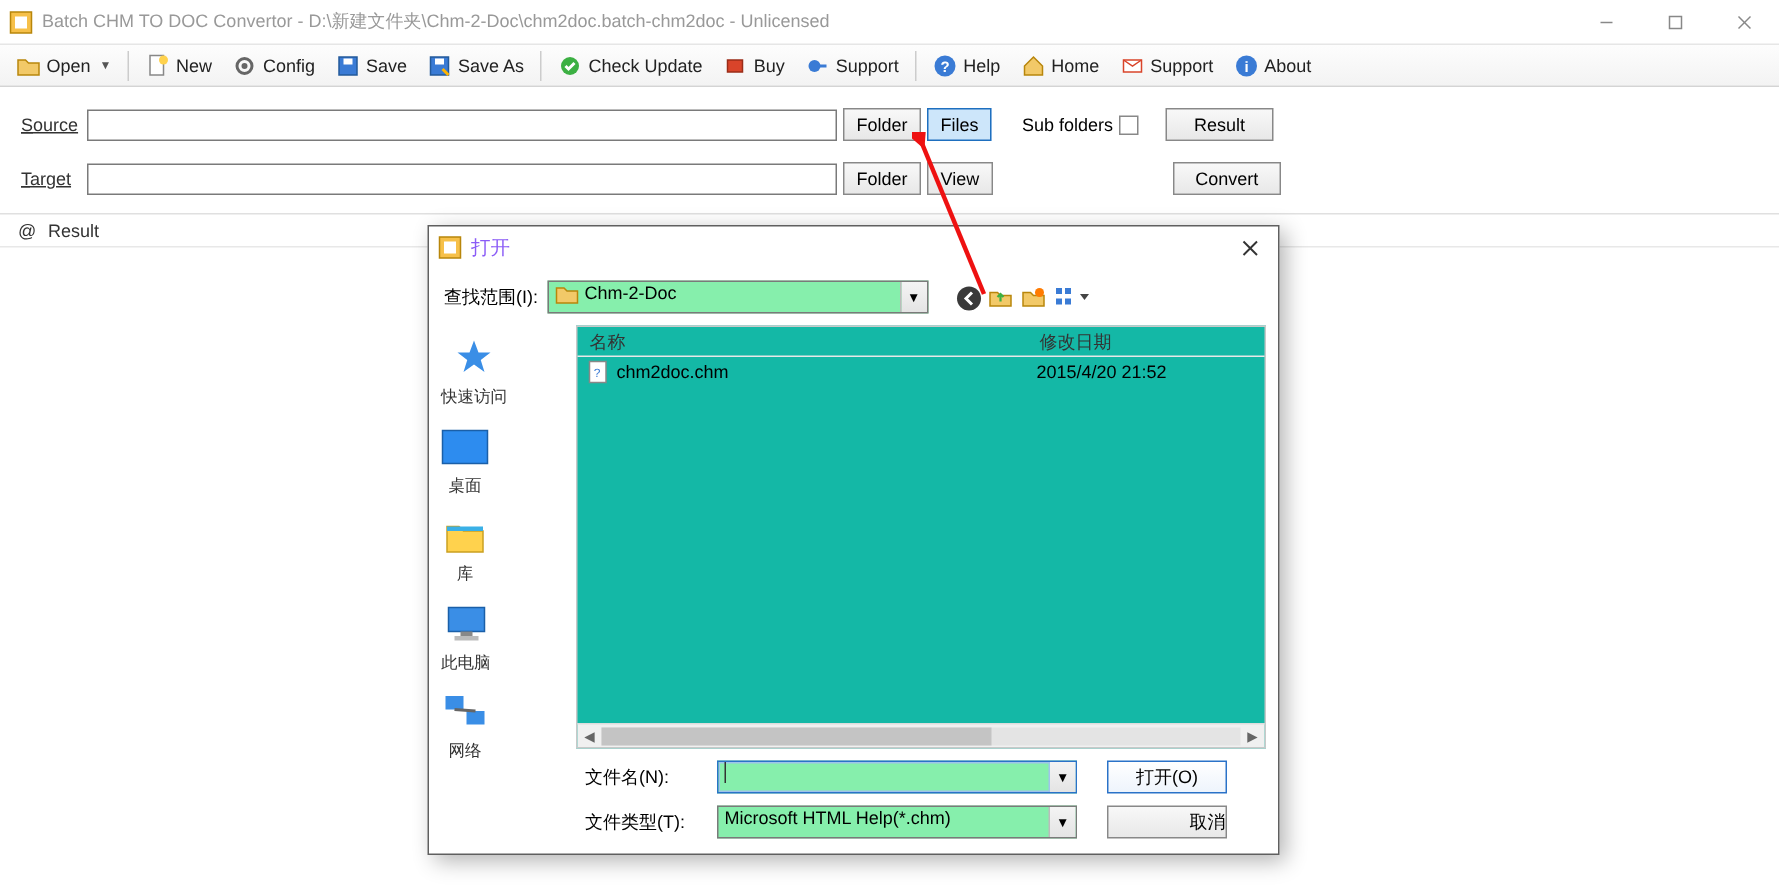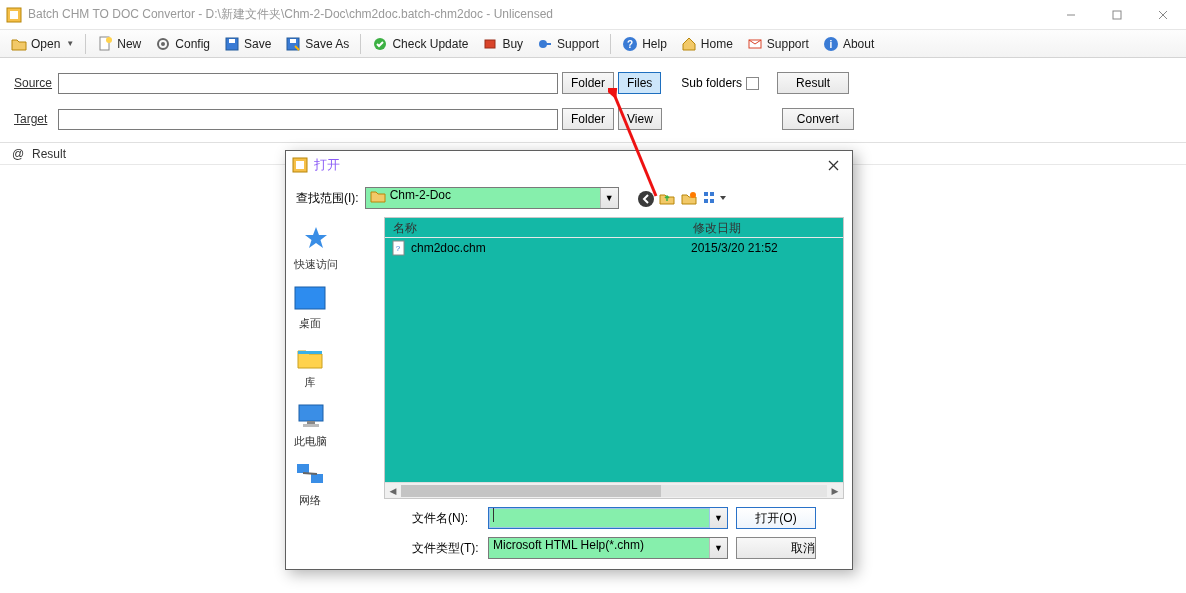--- a/index.html
+++ b/index.html
@@ -53,21 +53,21 @@
   .fphdr .col{ padding:2px 8px;}
   .fplist { flex:1; overflow:hidden; font-size:12px;}
   .fprow { display:flex; align-items:center; height:20px; padding:2px 6px; gap:4px;}
   .fprow .fname{width:276px;}
   .fprow .fdate{width:140px;}
   .hscroll { height:16px; background:#f0f0f0; border-top:1px solid #ddd; display:flex; align-items:center;}
   .hscroll .tr{width:16px;display:flex;align-items:center;justify-content:center;font-size:9px;color:#666;}
   .hscroll .track{flex:1;background:#e4e4e4;height:12px;position:relative;}
   .hscroll .thumb{position:absolute;left:0;top:0;height:12px;width:260px;background:#c4c4c4;}
   .dlg-bottom { padding:8px 4px 2px 96px; display:flex; flex-direction:column; gap:8px; font-size:12px;}
-  .brow { display:flex; align-items:center; gap:8px;margin-left:22px;}
+  .brow { display:flex; align-items:center; gap:20px;}
   .brow .blbl{width:68px;}
   .brow .combo{width:240px;}
   .brow .dbtn{width:80px; height:22px; border:1px solid #2a72c8; background:linear-gradient(#fff,#eef4fc); font-size:12px;}
   .brow .dbtn.plain{border:1px solid #888;background:linear-gradient(#f8f8f8,#e8e8e8);text-align:right;}
   .fn-combo { border:1px solid #2a72c8; box-shadow:0 0 0 1px #9fc4ea inset;}
   .fn-combo .arr{border-left:1px solid #9fc4ea;}
 
   
   .redarrow { position:absolute; left:608px; top:88px; pointer-events:none;}
 
@@ -320,21 +320,21 @@
           <div class="col" style="width:300px">名称</div>
           <div class="col" style="width:140px">修改日期</div>
         </div>
         <div class="fplist">
           <div class="fprow">
             <span class="sq"><svg width="16" height="16">
                   <rect x="2" y="1" width="11" height="14" fill="#fff" stroke="#888"></rect>
                   <text x="7" y="11" text-anchor="middle" font-size="8" fill="#3a7bd5">?</text>
                 </svg></span>
             <span class="fname">chm2doc.chm</span>
-            <span class="fdate">2015/3/20 21:52</span>
+            <span class="fdate">2015/4/20 21:52</span>
           </div>
         </div>
         <div class="hscroll">
           <div class="tr">◀</div>
           <div class="track">
               <div class="thumb"></div>
             </div>
           <div class="tr">▶</div>
         </div>
       </div>

